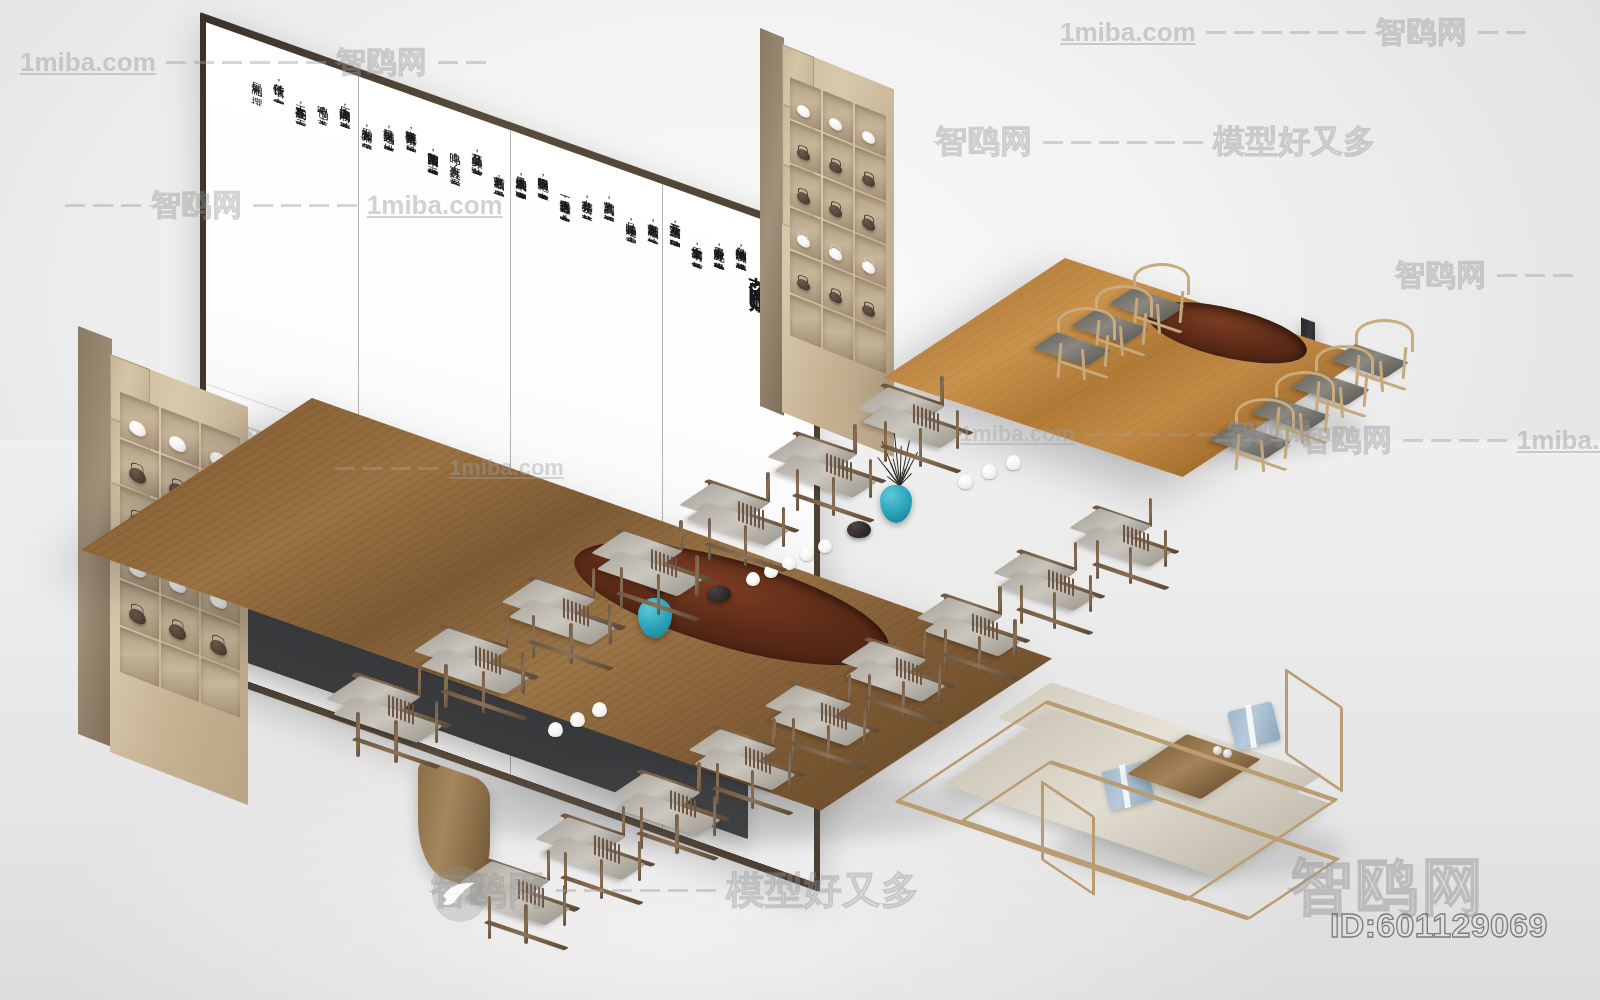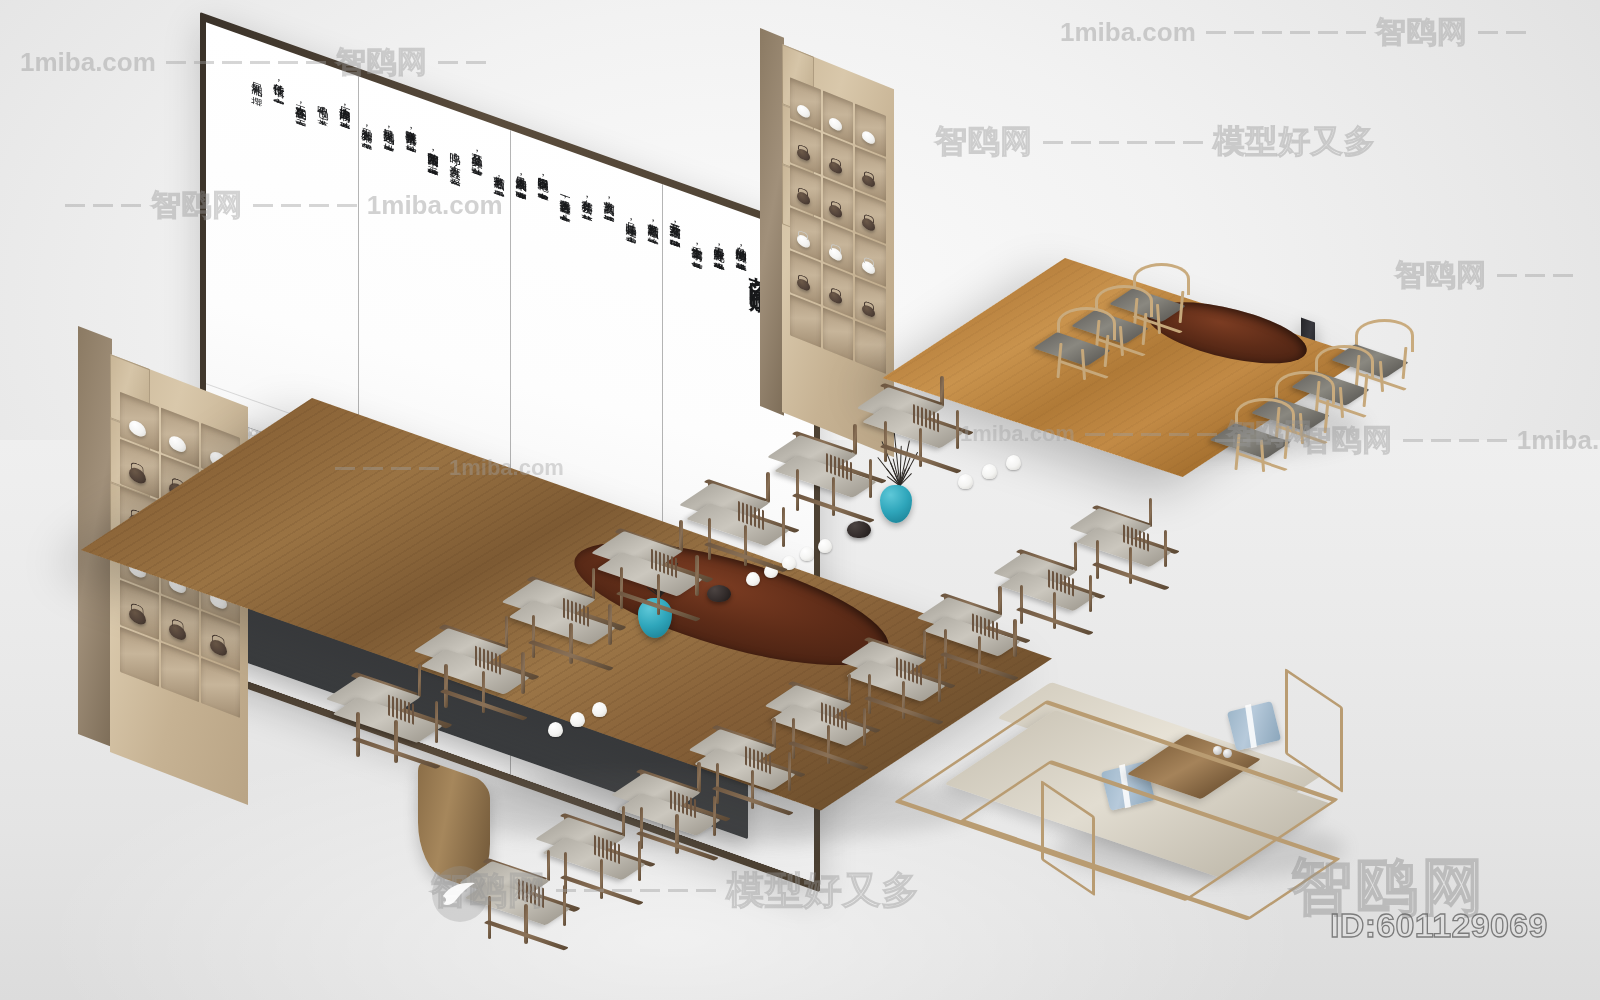--- a/index.html
+++ b/index.html
@@ -210,21 +210,21 @@
   
   .wm{
     position:absolute;
     color:rgba(255,255,255,0);
     -webkit-text-stroke:1px rgba(150,150,150,.42);
     font-size:30px;font-weight:700;letter-spacing:.02em;
     white-space:nowrap;pointer-events:none;user-select:none;
   }
   .wm-latin{
     position:absolute;color:rgba(156,156,156,.46);
-    font-size:26px;font-weight:700;white-space:nowrap;pointer-events:none;user-select:none;
+    font-size:26px;font-weight:700;white-space:nowrap;pointer-events:none;user-select:none;text-decoration:underline;
   }
   .wm-latin.tiny{font-size:22px;color:rgba(160,160,160,.40);}
   .wm-dash{position:absolute;display:flex;gap:8px;align-items:center;pointer-events:none;}
   .wm-dash i{display:block;width:20px;height:3px;background:rgba(158,158,158,.42);}
   .wm-id{
     position:absolute;color:rgba(255,255,255,0);
     -webkit-text-stroke:1.3px rgba(95,95,95,.78);
     font-size:34px;font-weight:700;letter-spacing:.01em;white-space:nowrap;
   }
   .wm-big{

